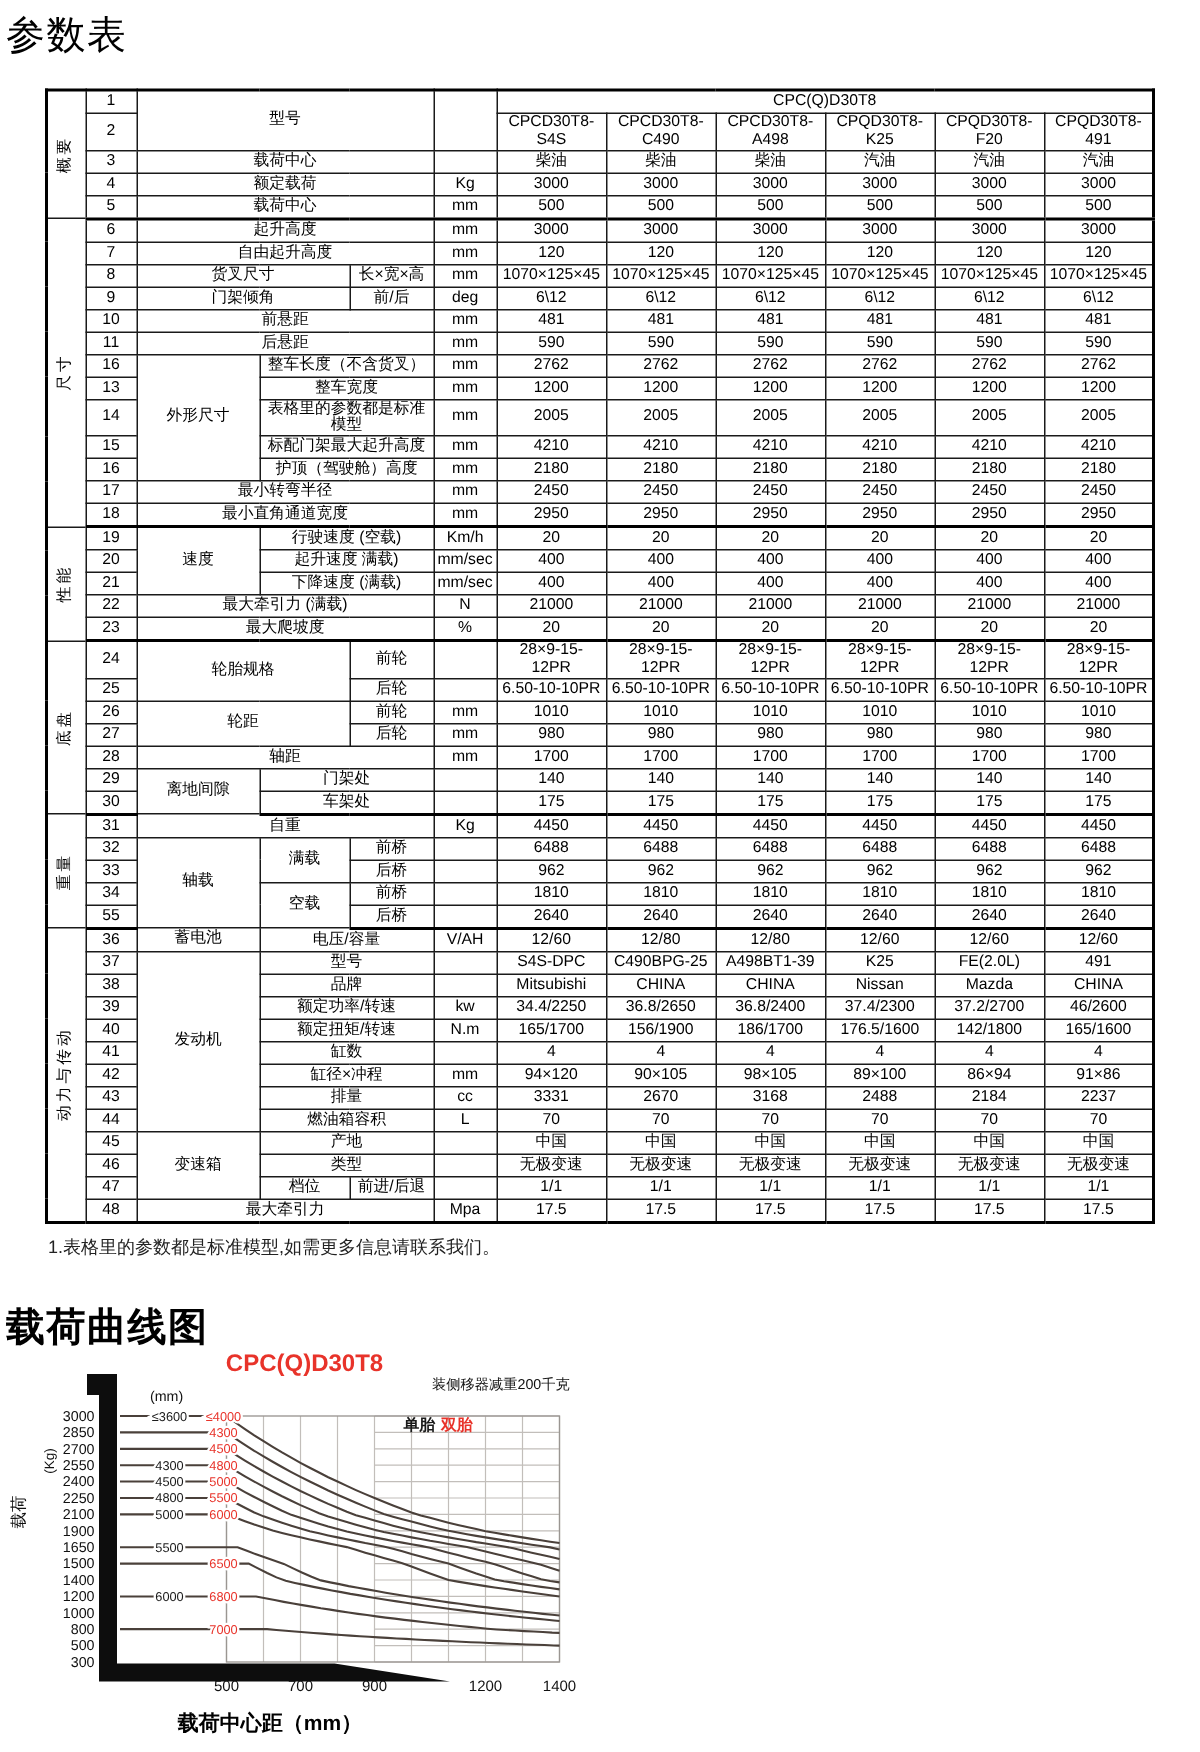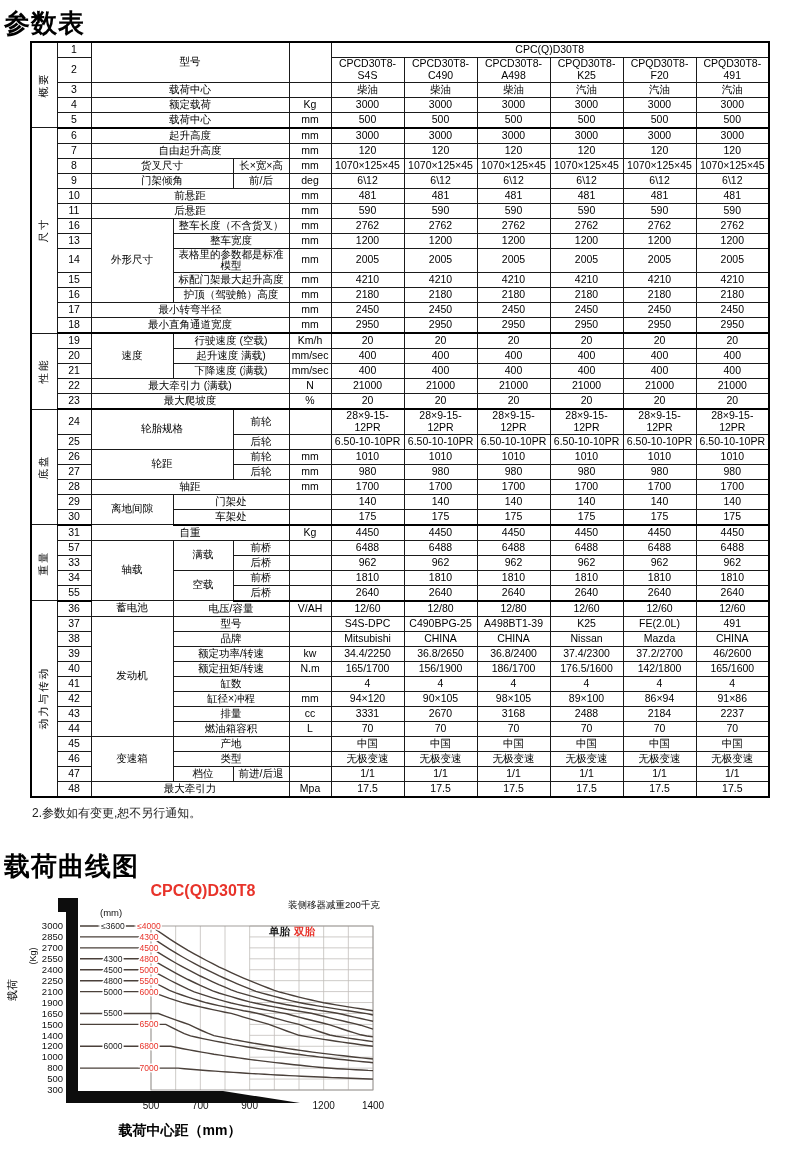--- a/index.html
+++ b/index.html
@@ -1,17 +1,17 @@
 <!DOCTYPE html>
 <html><head>
 <meta charset="utf-8">
 <style>
   html,body{margin:0;padding:0;background:#fff;}
   body{width:800px;height:1168px;font-family:"Liberation Sans","DejaVu Sans",sans-serif;color:#000;overflow:hidden;}
-  .page-title{font-size:26px;font-weight:bold;margin:6px 0 0 4px;letter-spacing:1px;}
+  .page-title{font-size:26px;font-weight:normal;margin:6px 0 18px 4px;letter-spacing:1px;}
   table.spec{border-collapse:collapse;table-layout:fixed;width:738px;margin-left:30px;border:2px solid #000;}
   table.spec td{border:1px solid #1a1a1a;height:14px;padding:0 2px;font-size:10.5px;line-height:1.12;text-align:center;overflow:hidden;}
   td.no{font-size:10px;}
   td.lbl{text-align:left;padding-left:4px;}
   td.cat{position:relative;border-bottom:2px solid #000;}
   td.cat span{position:absolute;left:50%;top:50%;transform:translate(-50%,-50%) rotate(-90deg);white-space:nowrap;letter-spacing:2px;font-size:10.5px;}
   tr.thick td{border-bottom:2px solid #000;}
   td.model{font-size:9.5px;padding:0 1px;}
   .notes{margin:7px 0 0 32px;font-size:12px;line-height:1.35;color:#222;}
   .chart-title{font-size:26px;font-weight:bold;margin:28px 0 0 4px;letter-spacing:1px;}
@@ -390,21 +390,21 @@
         <td class="lbl" colspan="3">自重</td>
         <td class="unit">Kg</td>
         <td class="val">4450</td>
         <td class="val">4450</td>
         <td class="val">4450</td>
         <td class="val">4450</td>
         <td class="val">4450</td>
         <td class="val">4450</td>
       </tr>
       <tr>
-        <td class="no">57</td>
+        <td class="no">32</td>
         <td class="lbl" rowspan="4">轴载</td>
         <td class="lbl" rowspan="2">满载</td>
         <td class="lbl">前桥</td>
         <td class="unit"></td>
         <td class="val">6488</td>
         <td class="val">6488</td>
         <td class="val">6488</td>
         <td class="val">6488</td>
         <td class="val">6488</td>
         <td class="val">6488</td>
@@ -590,21 +590,21 @@
         <td class="val">17.5</td>
         <td class="val">17.5</td>
         <td class="val">17.5</td>
         <td class="val">17.5</td>
         <td class="val">17.5</td>
       </tr>
     </tbody>
 </table>
 
 <div class="notes">
-  <div>2.参数如有变更,恕不另行通知。</div>
+  <div>1.表格里的参数都是标准模型,如需更多信息请联系我们。</div>
 </div>
 
 <div class="chart-title">载荷曲线图</div>
 
 <div class="chart-wrap">
   <svg id="load-chart-svg" width="430" height="262" viewBox="12 906 430 262">
     <g id="gen-grid">
         <line x1="163" y1="948" x2="163" y2="1112" stroke="#c2beba" stroke-width="0.8"></line>
         <line x1="187.66666666666666" y1="948" x2="187.66666666666666" y2="1112" stroke="#c2beba" stroke-width="0.8"></line>
         <line x1="212.33333333333334" y1="948" x2="212.33333333333334" y2="1112" stroke="#c2beba" stroke-width="0.8"></line>

